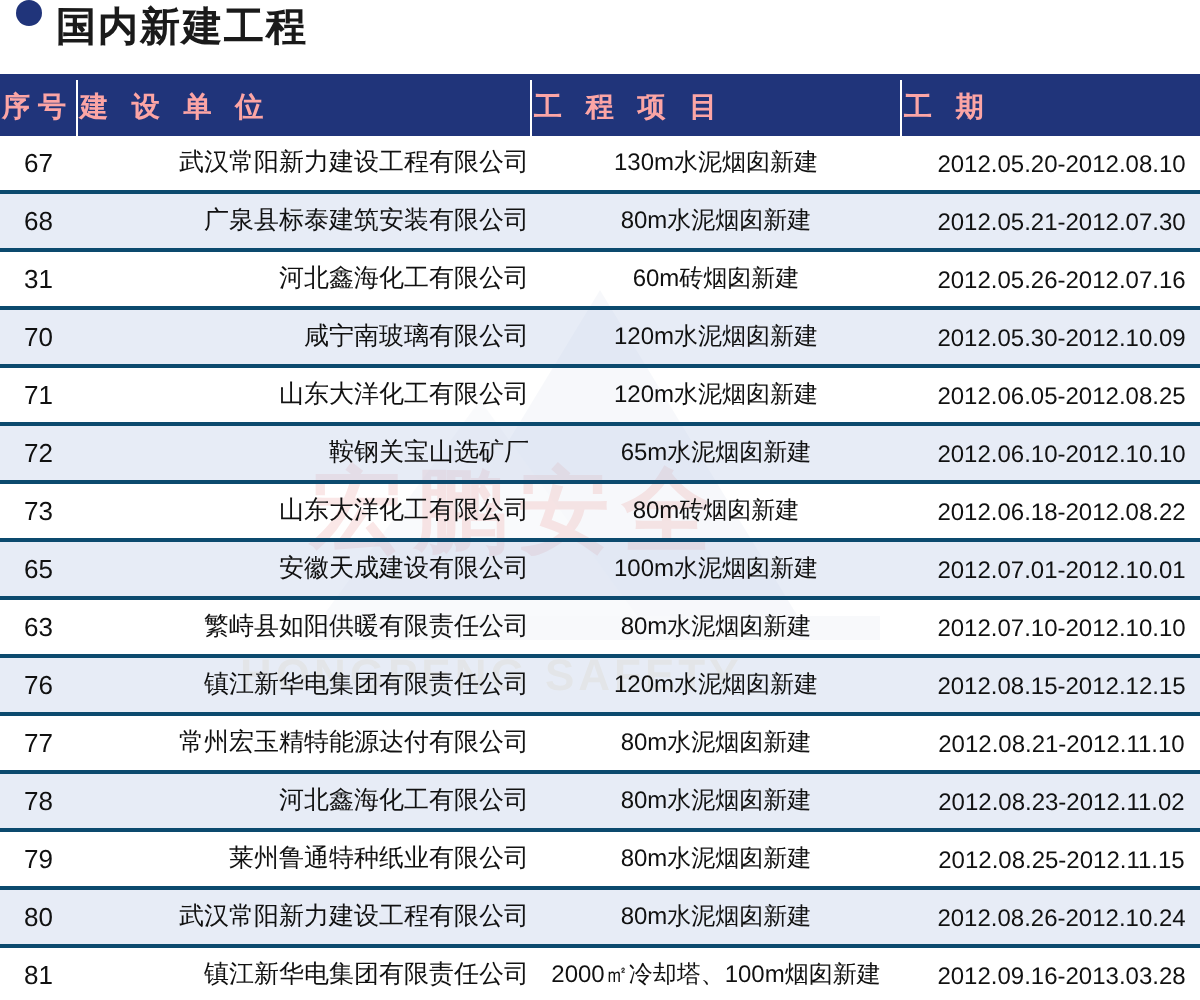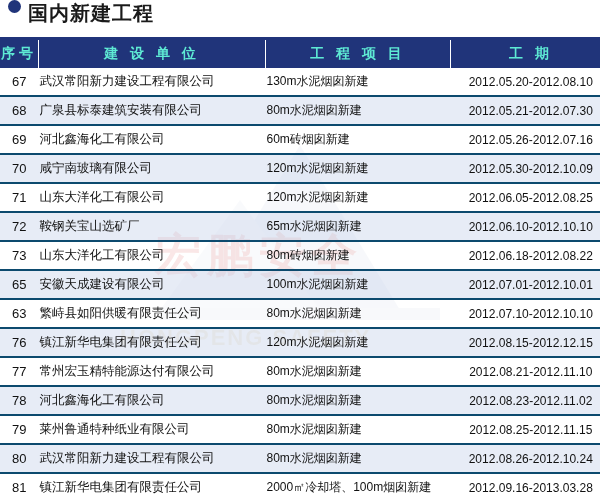--- a/index.html
+++ b/index.html
@@ -84,45 +84,45 @@
   table.data-table {
     position: relative;
     z-index: 1;
     border-collapse: collapse;
     width: 600px;
     table-layout: fixed;
     font-size: 12px;
   }
   table.data-table thead th {
     background: #20347a;
-    color: #5eead4;
+    color: #fca5a5;
     font-size: 14px;
     font-weight: bold;
     height: 26px;
     letter-spacing: 4px;
     border-right: 1px solid #ffffff;
-    text-align: center;
+    text-align: left;
     vertical-align: middle;
   }
   table.data-table thead th:last-child { border-right: none; }
 
   table.data-table tbody td {
     height: 25px;
     border-bottom: 2px solid #0c4a6e;
     color: #111111;
     vertical-align: middle;
     white-space: nowrap;
     overflow: hidden;
   }
   tbody tr.row-odd td { background: rgba(255,255,255,0.55); }
   tbody tr.row-even td { background: rgba(222,228,242,0.72); }
 
   .c-no    { width: 36px;  text-align: center; }
-  .c-unit  { width: 224px; text-align: left; }
-  .c-proj  { width: 182px; text-align: left; }
+  .c-unit  { width: 224px; text-align: right; }
+  .c-proj  { width: 182px; text-align: center; }
   .c-date  { width: 158px; text-align: center; }
 
   .c-no    { font-size: 13px; }
   .c-unit  { font-size: 12.5px; }
   .c-proj  { font-size: 12px; }
   .c-date  { font-size: 12px; }
 </style>
 </head>
 <body>
 
@@ -157,21 +157,21 @@
       <td class="c-proj">130m水泥烟囱新建</td>
       <td class="c-date">2012.05.20-2012.08.10</td>
     </tr>
     <tr class="row-even">
       <td class="c-no">68</td>
       <td class="c-unit">广泉县标泰建筑安装有限公司</td>
       <td class="c-proj">80m水泥烟囱新建</td>
       <td class="c-date">2012.05.21-2012.07.30</td>
     </tr>
     <tr class="row-odd">
-      <td class="c-no">69</td>
+      <td class="c-no">31</td>
       <td class="c-unit">河北鑫海化工有限公司</td>
       <td class="c-proj">60m砖烟囱新建</td>
       <td class="c-date">2012.05.26-2012.07.16</td>
     </tr>
     <tr class="row-even">
       <td class="c-no">70</td>
       <td class="c-unit">咸宁南玻璃有限公司</td>
       <td class="c-proj">120m水泥烟囱新建</td>
       <td class="c-date">2012.05.30-2012.10.09</td>
     </tr>

